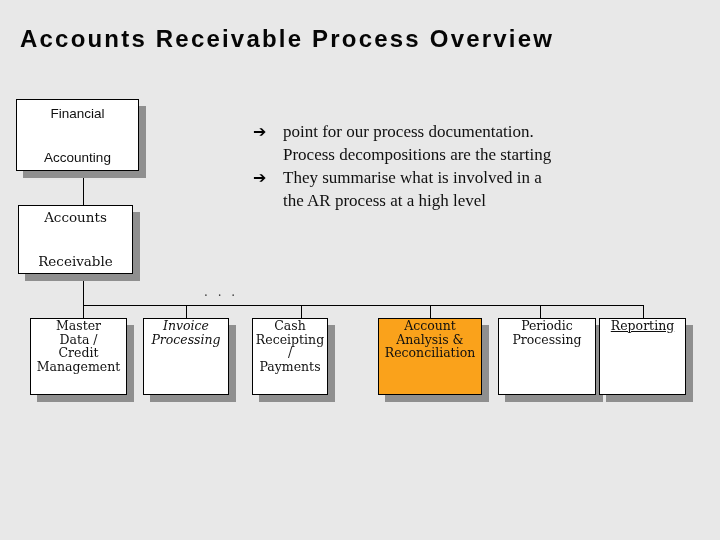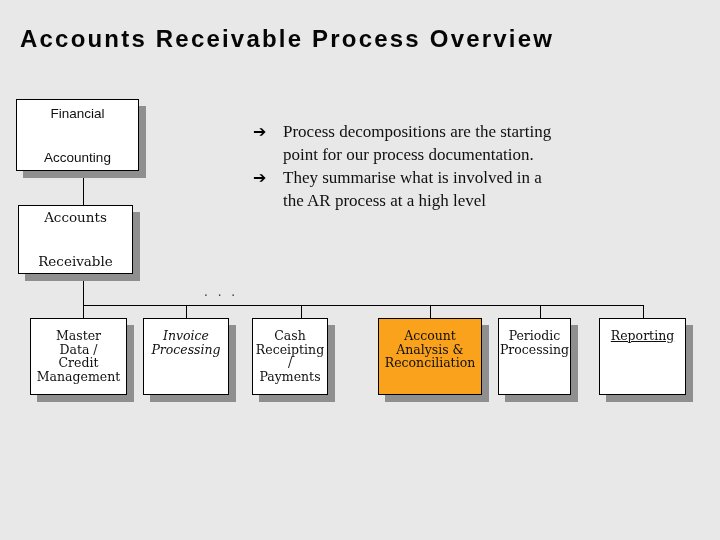--- a/index.html
+++ b/index.html
@@ -54,29 +54,28 @@
     font-size: 13.5px; line-height: 15px;
   }
   .node-label-serif {
     font-family: "DejaVu Serif", serif;
     font-size: 13.5px; line-height: 15.5px;
   }
   .leaf {
     top: 318px; height: 77px;
     font-family: "DejaVu Serif", serif;
     font-size: 12.5px; line-height: 13.5px;
-    padding-top: 10px;
   }
   #node-financial-accounting { left: 16px;  top: 99px;  width: 123px; height: 72px; }
   #node-accounts-receivable  { left: 18px;  top: 205px; width: 115px; height: 69px; }
   #node-master-data          { left: 30px;  width: 97px; }
   #node-invoice-processing   { left: 143px; width: 86px; font-style: italic; }
   #node-cash-receipting      { left: 252px; width: 76px; }
   #node-account-analysis     { left: 378px; width: 104px; background: #FAA21B; }
-  #node-periodic-processing  { left: 498px; width: 73px; }
+  #node-periodic-processing  { left: 498px; width: 98px; }
   #node-reporting            { left: 599px; width: 87px; text-decoration: underline; }
 
   
   .connector { position: absolute; background: #000000; }
   #connector-root-to-ar   { left: 83px;  top: 171px; width: 1px; height: 34px; }
   #connector-ar-down      { left: 83px;  top: 274px; width: 1px; height: 44px; }
   #connector-horizontal   { left: 83px;  top: 305px; width: 561px; height: 1px; }
   #connector-stub-invoice { left: 186px; top: 305px; width: 1px; height: 13px; }
   #connector-stub-cash    { left: 301px; top: 305px; width: 1px; height: 13px; }
   #connector-stub-account { left: 430px; top: 305px; width: 1px; height: 13px; }
@@ -92,22 +91,22 @@
 </style>
 </head>
 <body>
 
 <div id="slide-title" class="abs">Accounts Receivable Process Overview</div>
 
 <div id="bullet-list" class="abs">
   <div class="bullet">
     <div class="bullet-marker">➔</div>
     <div class="bullet-text">
+      <div>point for our process documentation.</div>
       <div>Process decompositions are the starting</div>
-      <div>point for our process documentation.</div>
     </div>
   </div>
   <div class="bullet">
     <div class="bullet-marker">➔</div>
     <div class="bullet-text">
       <div>They summarise what is involved in a</div>
       <div>the AR process at a high level</div>
     </div>
   </div>
 </div>

